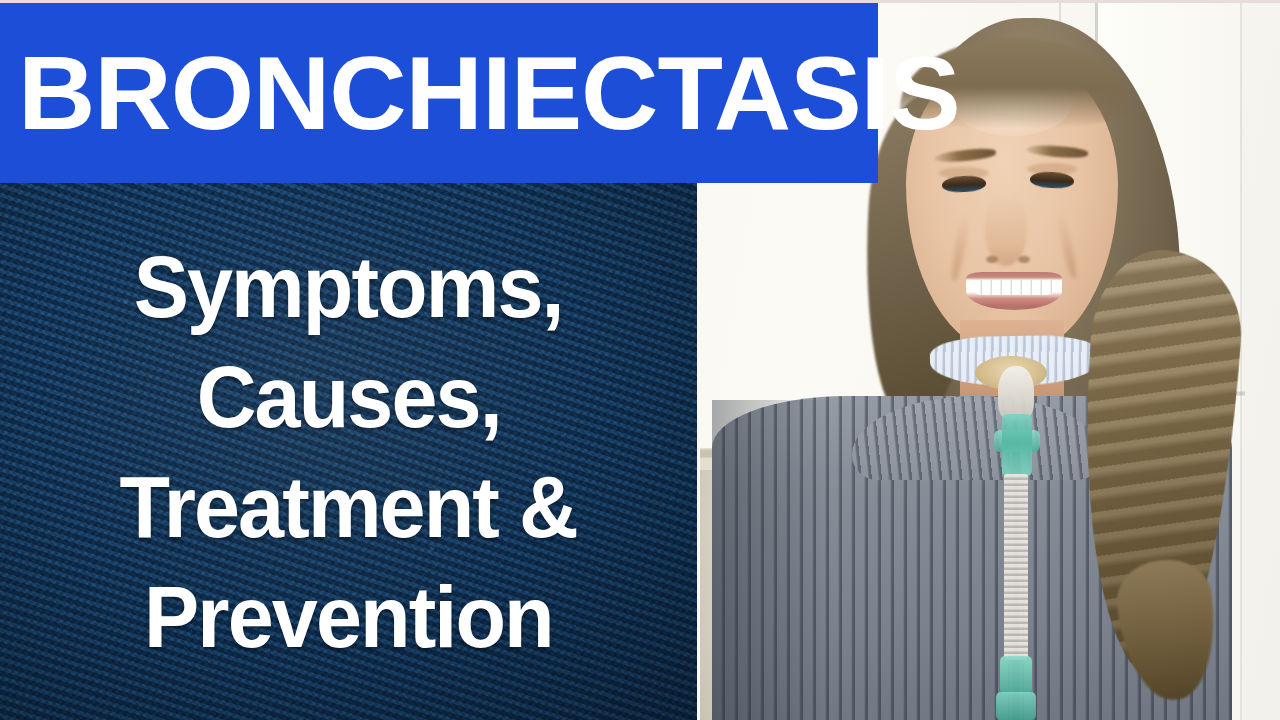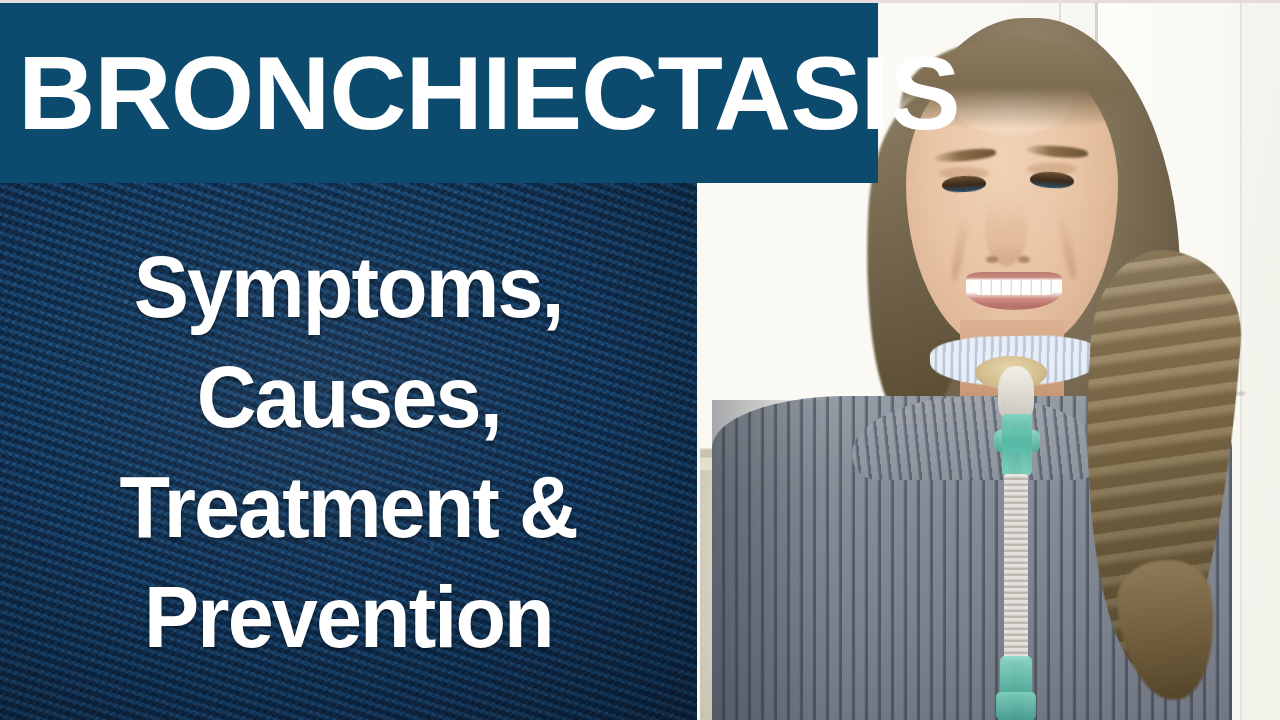--- a/index.html
+++ b/index.html
@@ -343,21 +343,21 @@
   .top-hairline {
     position: absolute;
     left: 0; top: 0;
     width: 1280px; height: 3px;
     background: #e6dcdc;
   }
   .red-banner {
     position: absolute;
     left: 0; top: 3px;
     width: 878px; height: 180px;
-    background: #0c4a6e;
+    background: #1d4ed8;
     display: flex;
     align-items: center;
   }
   .red-banner .title {
     color: #ffffff;
     font-size: 104px;
     font-weight: 700;
     letter-spacing: -1px;
     line-height: 1;
     margin-left: 18px;

